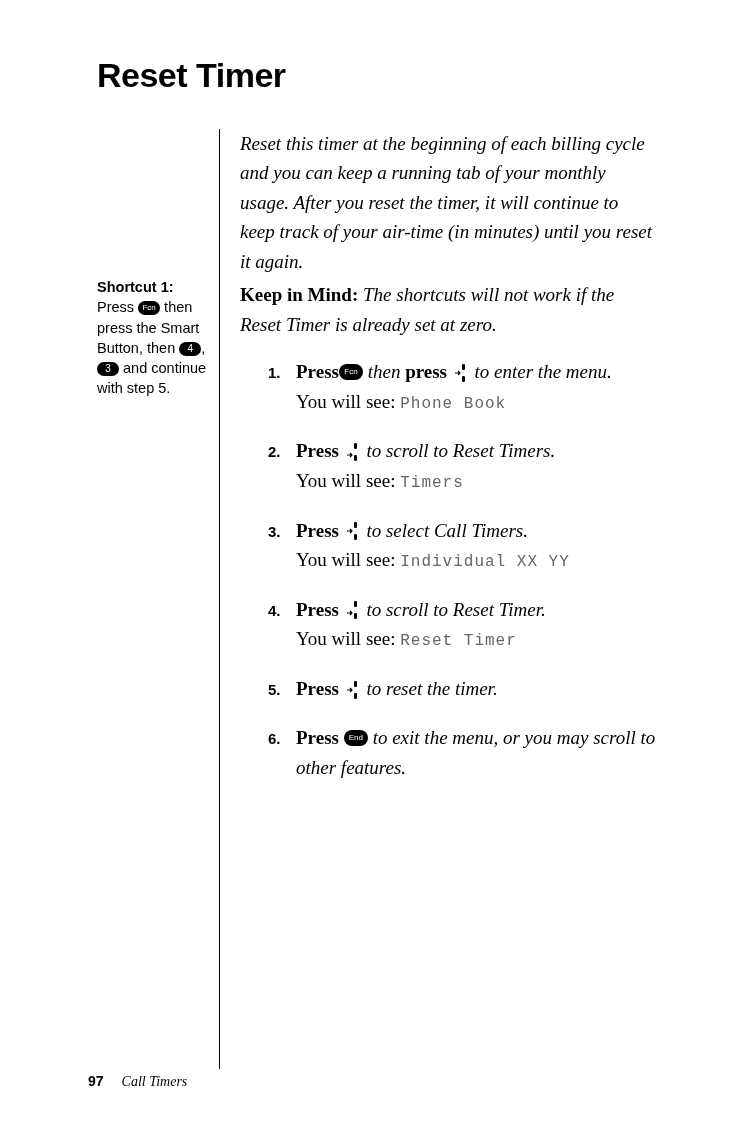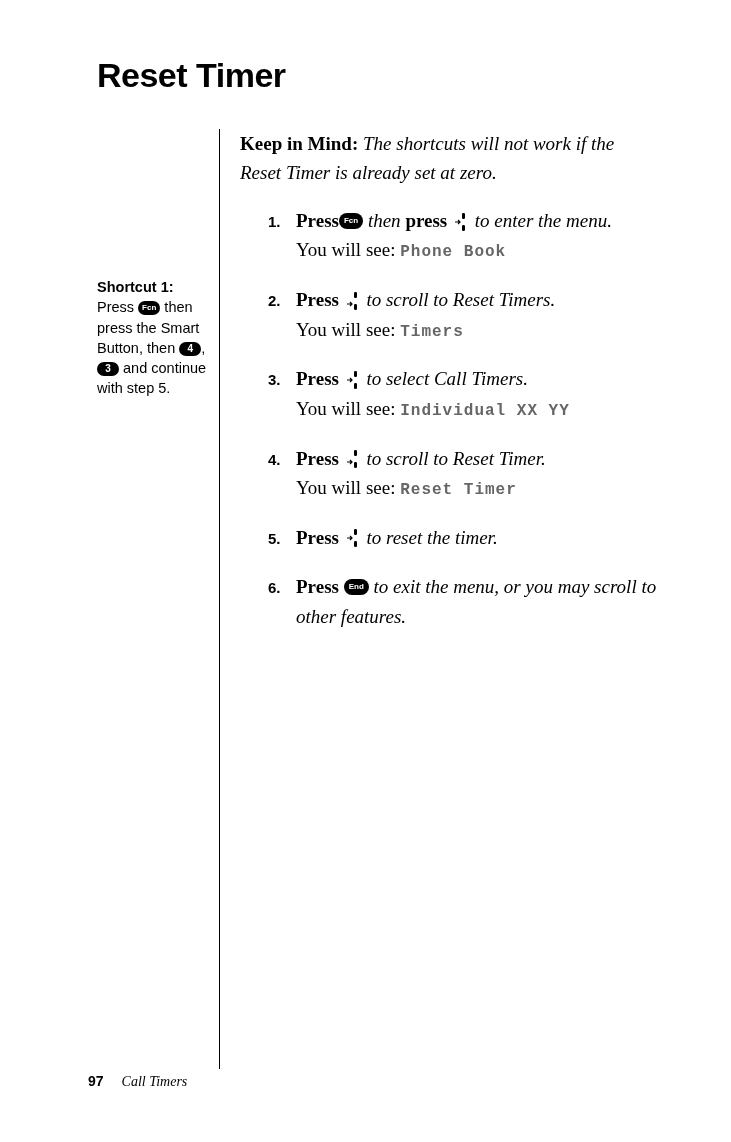--- a/index.html
+++ b/index.html
@@ -23,24 +23,24 @@
   .keep { font-size: 19px; line-height: 1.55; margin-bottom: 18px; }
   .keep .label { font-family: Georgia, serif; font-weight: 700; font-style: normal; }
   .keep .rest { font-style: italic; }
 
   ol.steps { list-style: none; padding-left: 28px; }
   ol.steps li { display: flex; margin-bottom: 20px; font-size: 19px; line-height: 1.55; }
   ol.steps li .num { font-family: Arial, Helvetica, sans-serif; font-weight: 700; font-size: 15px; width: 28px; flex: 0 0 28px; padding-top: 4px; }
   ol.steps li .stepbody { flex: 1; }
   .bold { font-family: Georgia, serif; font-weight: 700; font-style: normal; }
   .it { font-style: italic; font-weight: 400; }
-  .lcd { font-family: 'Courier New', monospace; font-size: 16px; letter-spacing: 1px; color: #666; font-style: normal; font-weight: 700; }
+  .lcd { font-family: 'Courier New', monospace; font-size: 16px; letter-spacing: 1px; color: #666; font-style: normal; font-weight: 400; }
   .see { }
 
-  .pill { display: inline-flex; align-items: center; justify-content: center; background: #000; color: #fff; border-radius: 999px; font-family: Arial, Helvetica, sans-serif; font-weight: 700; font-style: normal; vertical-align: middle; line-height: 1; }
+  .pill { display: inline-flex; align-items: center; justify-content: center; background: #000; color: #fff; border-radius: 999px; font-family: Arial, Helvetica, sans-serif; font-weight: 400; font-style: normal; vertical-align: middle; line-height: 1; }
   .pill-sm { min-width: 22px; height: 14px; font-size: 8px; padding: 0 4px; }
   .pill-num { min-width: 22px; height: 14px; font-size: 10px; padding: 0 4px; }
   .pill-lg { min-width: 24px; height: 16px; font-size: 8px; padding: 0 5px; position: relative; top: -2px; }
 
   
   .nicon { display: inline-block; vertical-align: middle; position: relative; top: -1px; margin: 0 2px; }
   .nicon svg { display: block; }
 
   .footer { position: absolute; left: 88px; bottom: 52px; font-size: 14px; }
   .footer .pn { font-family: Arial, Helvetica, sans-serif; font-weight: 700; margin-right: 18px; }
@@ -59,20 +59,21 @@
         <span class="shortcut-title">Shortcut 1:</span>
         <br>
         <span>Press </span><span class="pill pill-sm">Fcn</span><span> then press the Smart Button, then </span><span class="pill pill-num">4</span><span>, </span><span class="pill pill-num">3</span><span> and continue with step 5.</span>
       </div>
 
       <div class="spacer-2"></div>
 
     </aside>
 
     <main class="main">
+      <p class="intro">Reset this timer at the beginning of each billing cycle and you can keep a running tab of your monthly usage. After you reset the timer, it will continue to keep track of your air-time (in minutes) until you reset it again.</p>
       <p class="keep">
         <span class="label">Keep in Mind:</span><span class="rest"> The shortcuts will not work if the Reset Timer is already set at zero.</span>
       </p>
 
       <ol class="steps">
         <li>
           <div class="num">1.</div>
           <div class="stepbody">
             <span class="bold">Press</span><span class="pill pill-lg">Fcn</span><span class="it"> then </span><span class="bold">press</span>
             <span class="nicon"><svg width="14" height="18">

